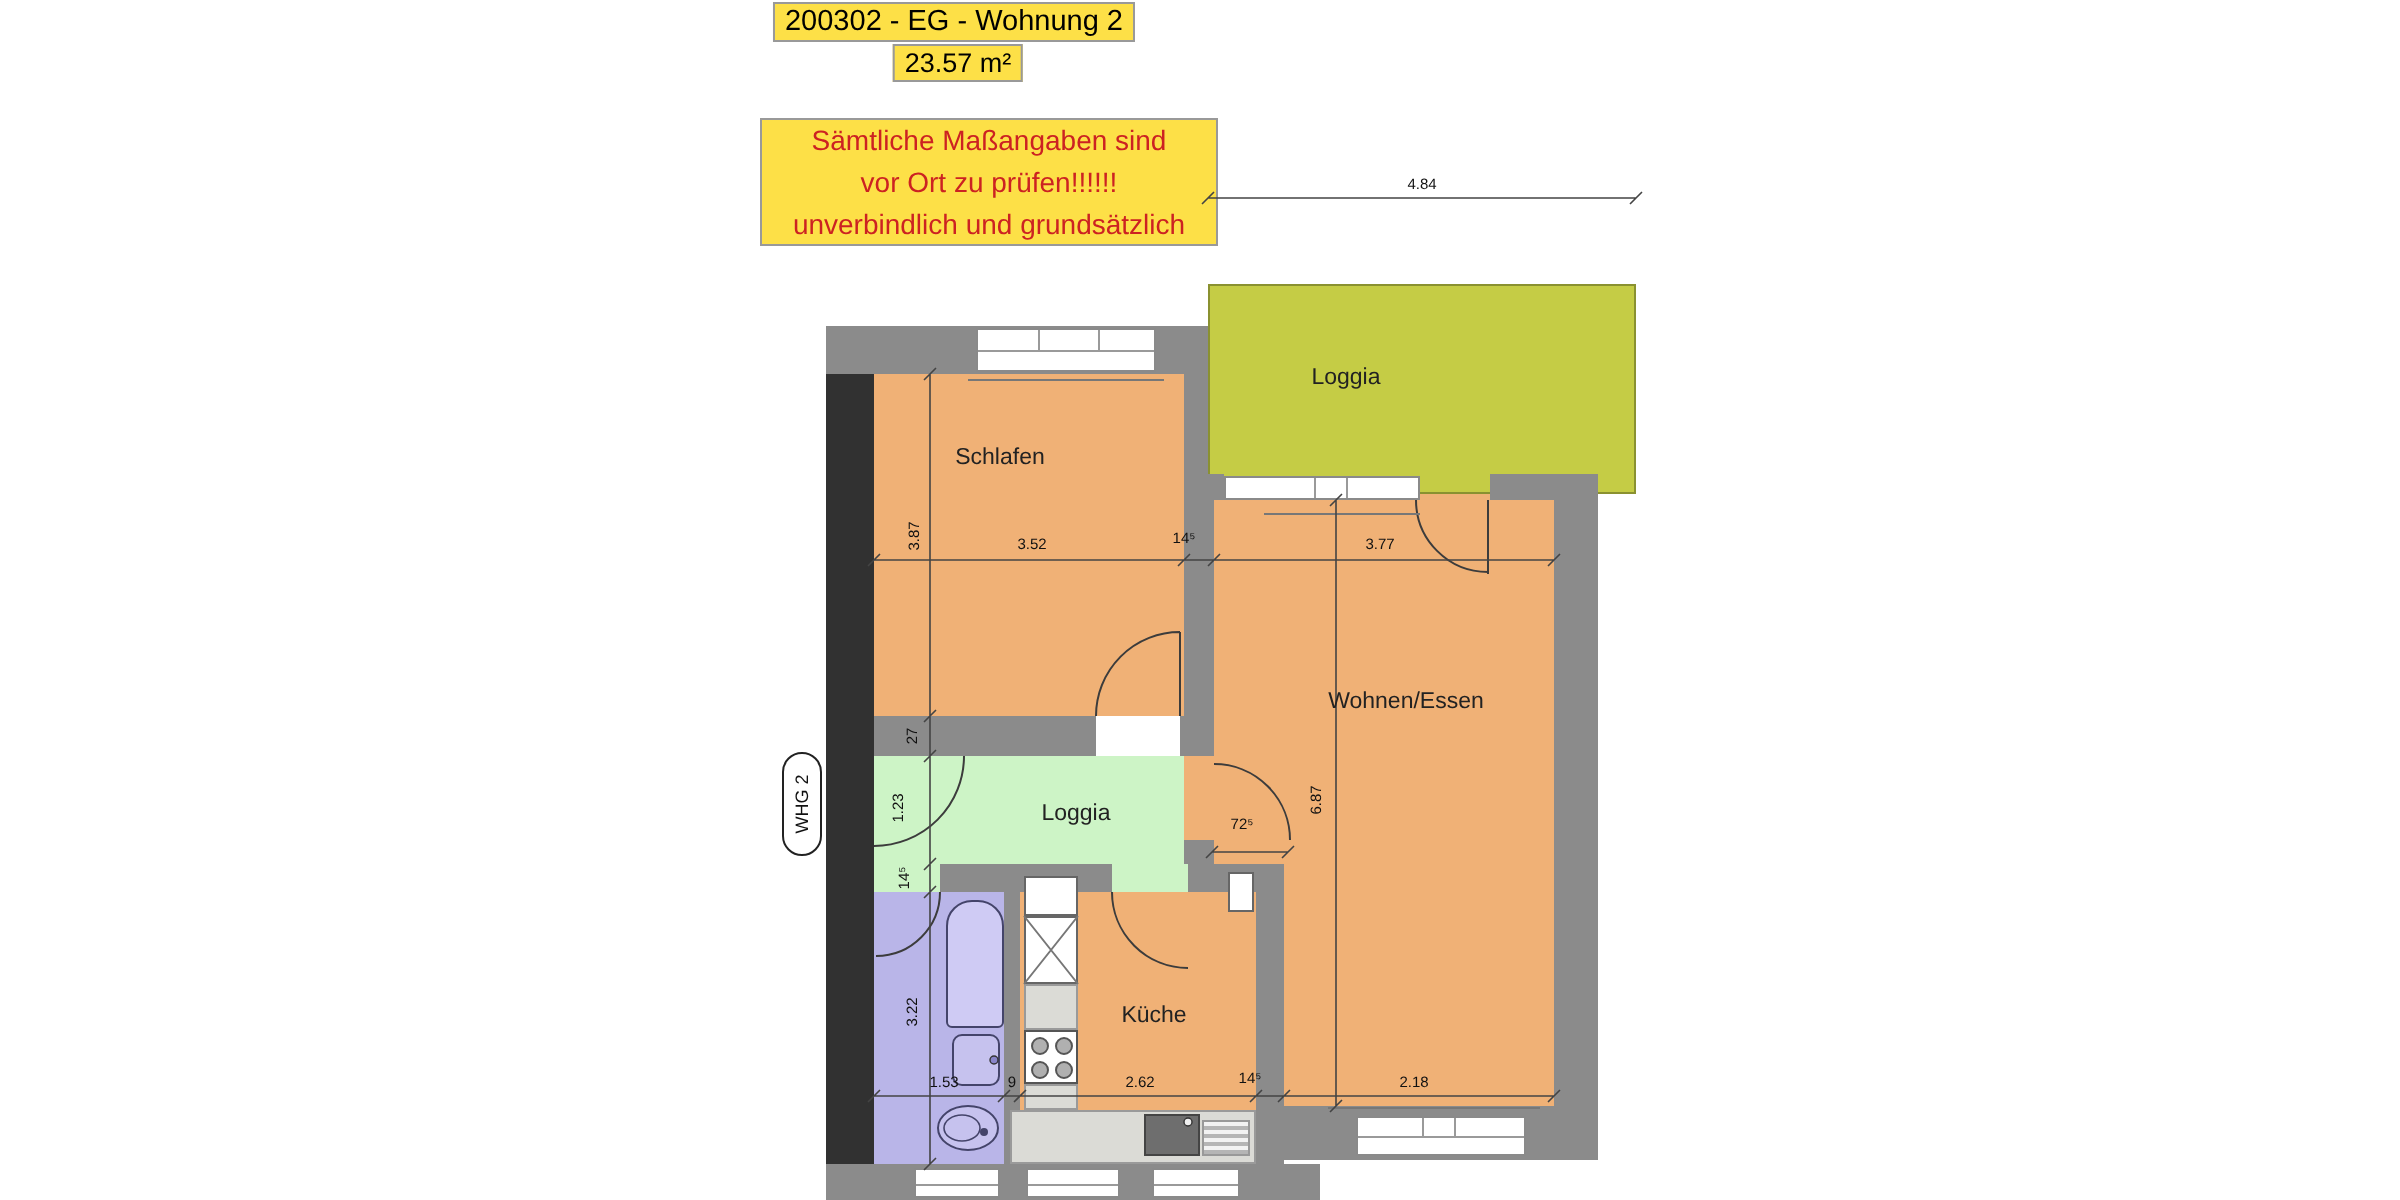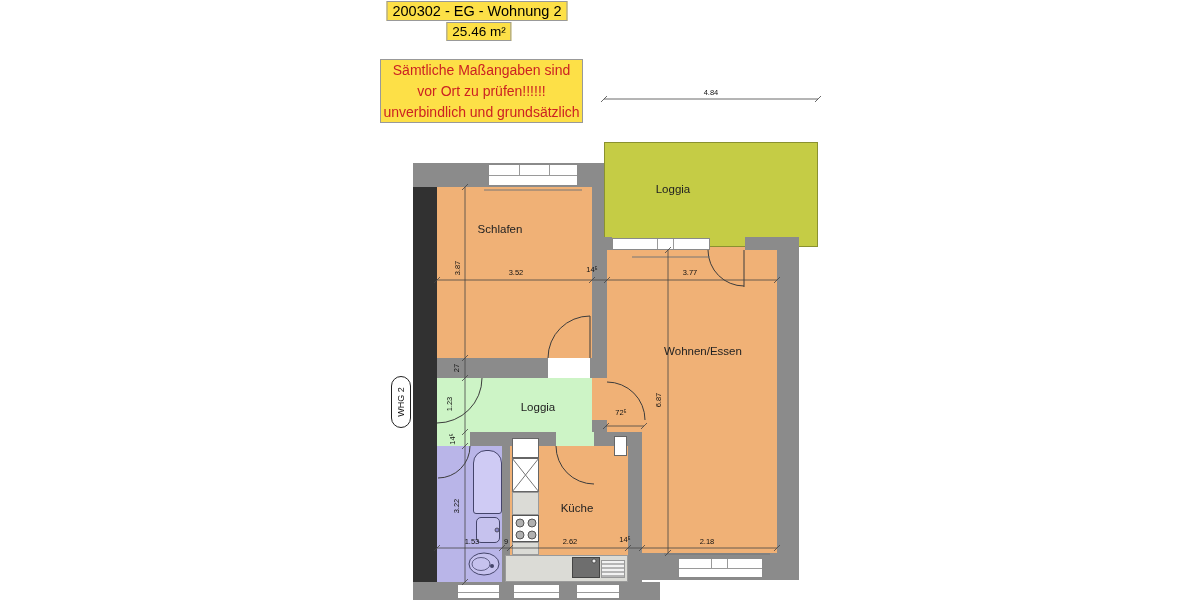--- a/index.html
+++ b/index.html
@@ -12,35 +12,35 @@
   .room{position:absolute;}
   .win{position:absolute;background:#fff;border:1px solid #8a8a8a;}
   .win .mid{position:absolute;left:0;right:0;top:50%;height:0;border-top:1px solid #9a9a9a;}
   .win .mull{position:absolute;top:0;bottom:50%;width:0;border-left:1px solid #9a9a9a;}
   .win .mull2{position:absolute;top:0;bottom:0;width:0;border-left:1px solid #9a9a9a;}
   .room-label{position:absolute;font-size:11.5px;color:#222;white-space:nowrap;transform:translate(-50%,-50%);}
   .dim{position:absolute;font-size:7.5px;color:#111;white-space:nowrap;transform:translate(-50%,-50%);}
   .dim-v{transform:translate(-50%,-50%) rotate(-90deg);}
   .box{position:absolute;background:#fde047;border:1px solid #999;color:#000;white-space:nowrap;}
   .title-box{font-size:14.5px;padding:1px 5px;transform:translate(-50%,0);}
-  .warn-box{width:203px;height:64px;text-align:center;font-size:14px;line-height:21px;color:#cc2222;padding-top:0;}
+  .warn-box{width:229px;height:64px;text-align:center;font-size:14px;line-height:21px;color:#cc2222;padding-top:0;}
   .badge{position:absolute;width:20px;height:52px;background:#fff;border:1px solid #222;border-radius:10px;}
   .badge span{position:absolute;left:50%;top:50%;transform:translate(-50%,-50%) rotate(-90deg);
               font-size:9px;color:#111;white-space:nowrap;}
   .fixture{position:absolute;border:1px solid #666;background:#fff;}
   .counter{position:absolute;background:#dbdbd6;border:1px solid #9a9a9a;}
   svg.overlay{position:absolute;left:0;top:0;pointer-events:none;}
 </style>
 </head>
 <body>
 
 <div class="stage">
 
   <div class="box title-box" style="left:477px;top:1px;">200302 - EG - Wohnung 2</div>
-  <div class="box title-box" style="left:479px;top:22px;font-size:13.5px;">25.46 m²</div>
+  <div class="box title-box" style="left:479px;top:22px;font-size:13.5px;">23.57 m²</div>
   <div class="box warn-box" style="left:380px;top:59px;">
     <div>Sämtliche Maßangaben sind</div>
     <div>vor Ort zu prüfen!!!!!!</div>
     <div>unverbindlich und grundsätzlich</div>
   </div>
 
   <div class="room" style="left:437px;top:378px;width:205px;height:68px;background:#cdf4c6;"></div>
   <div class="room" style="left:607px;top:250px;width:170px;height:303px;background:#f0b176;"></div>
   <div class="room" style="left:592px;top:378px;width:15px;height:44px;background:#f0b176;"></div>
   <div class="room" style="left:710px;top:238px;width:35px;height:12px;background:#f0b176;"></div>

